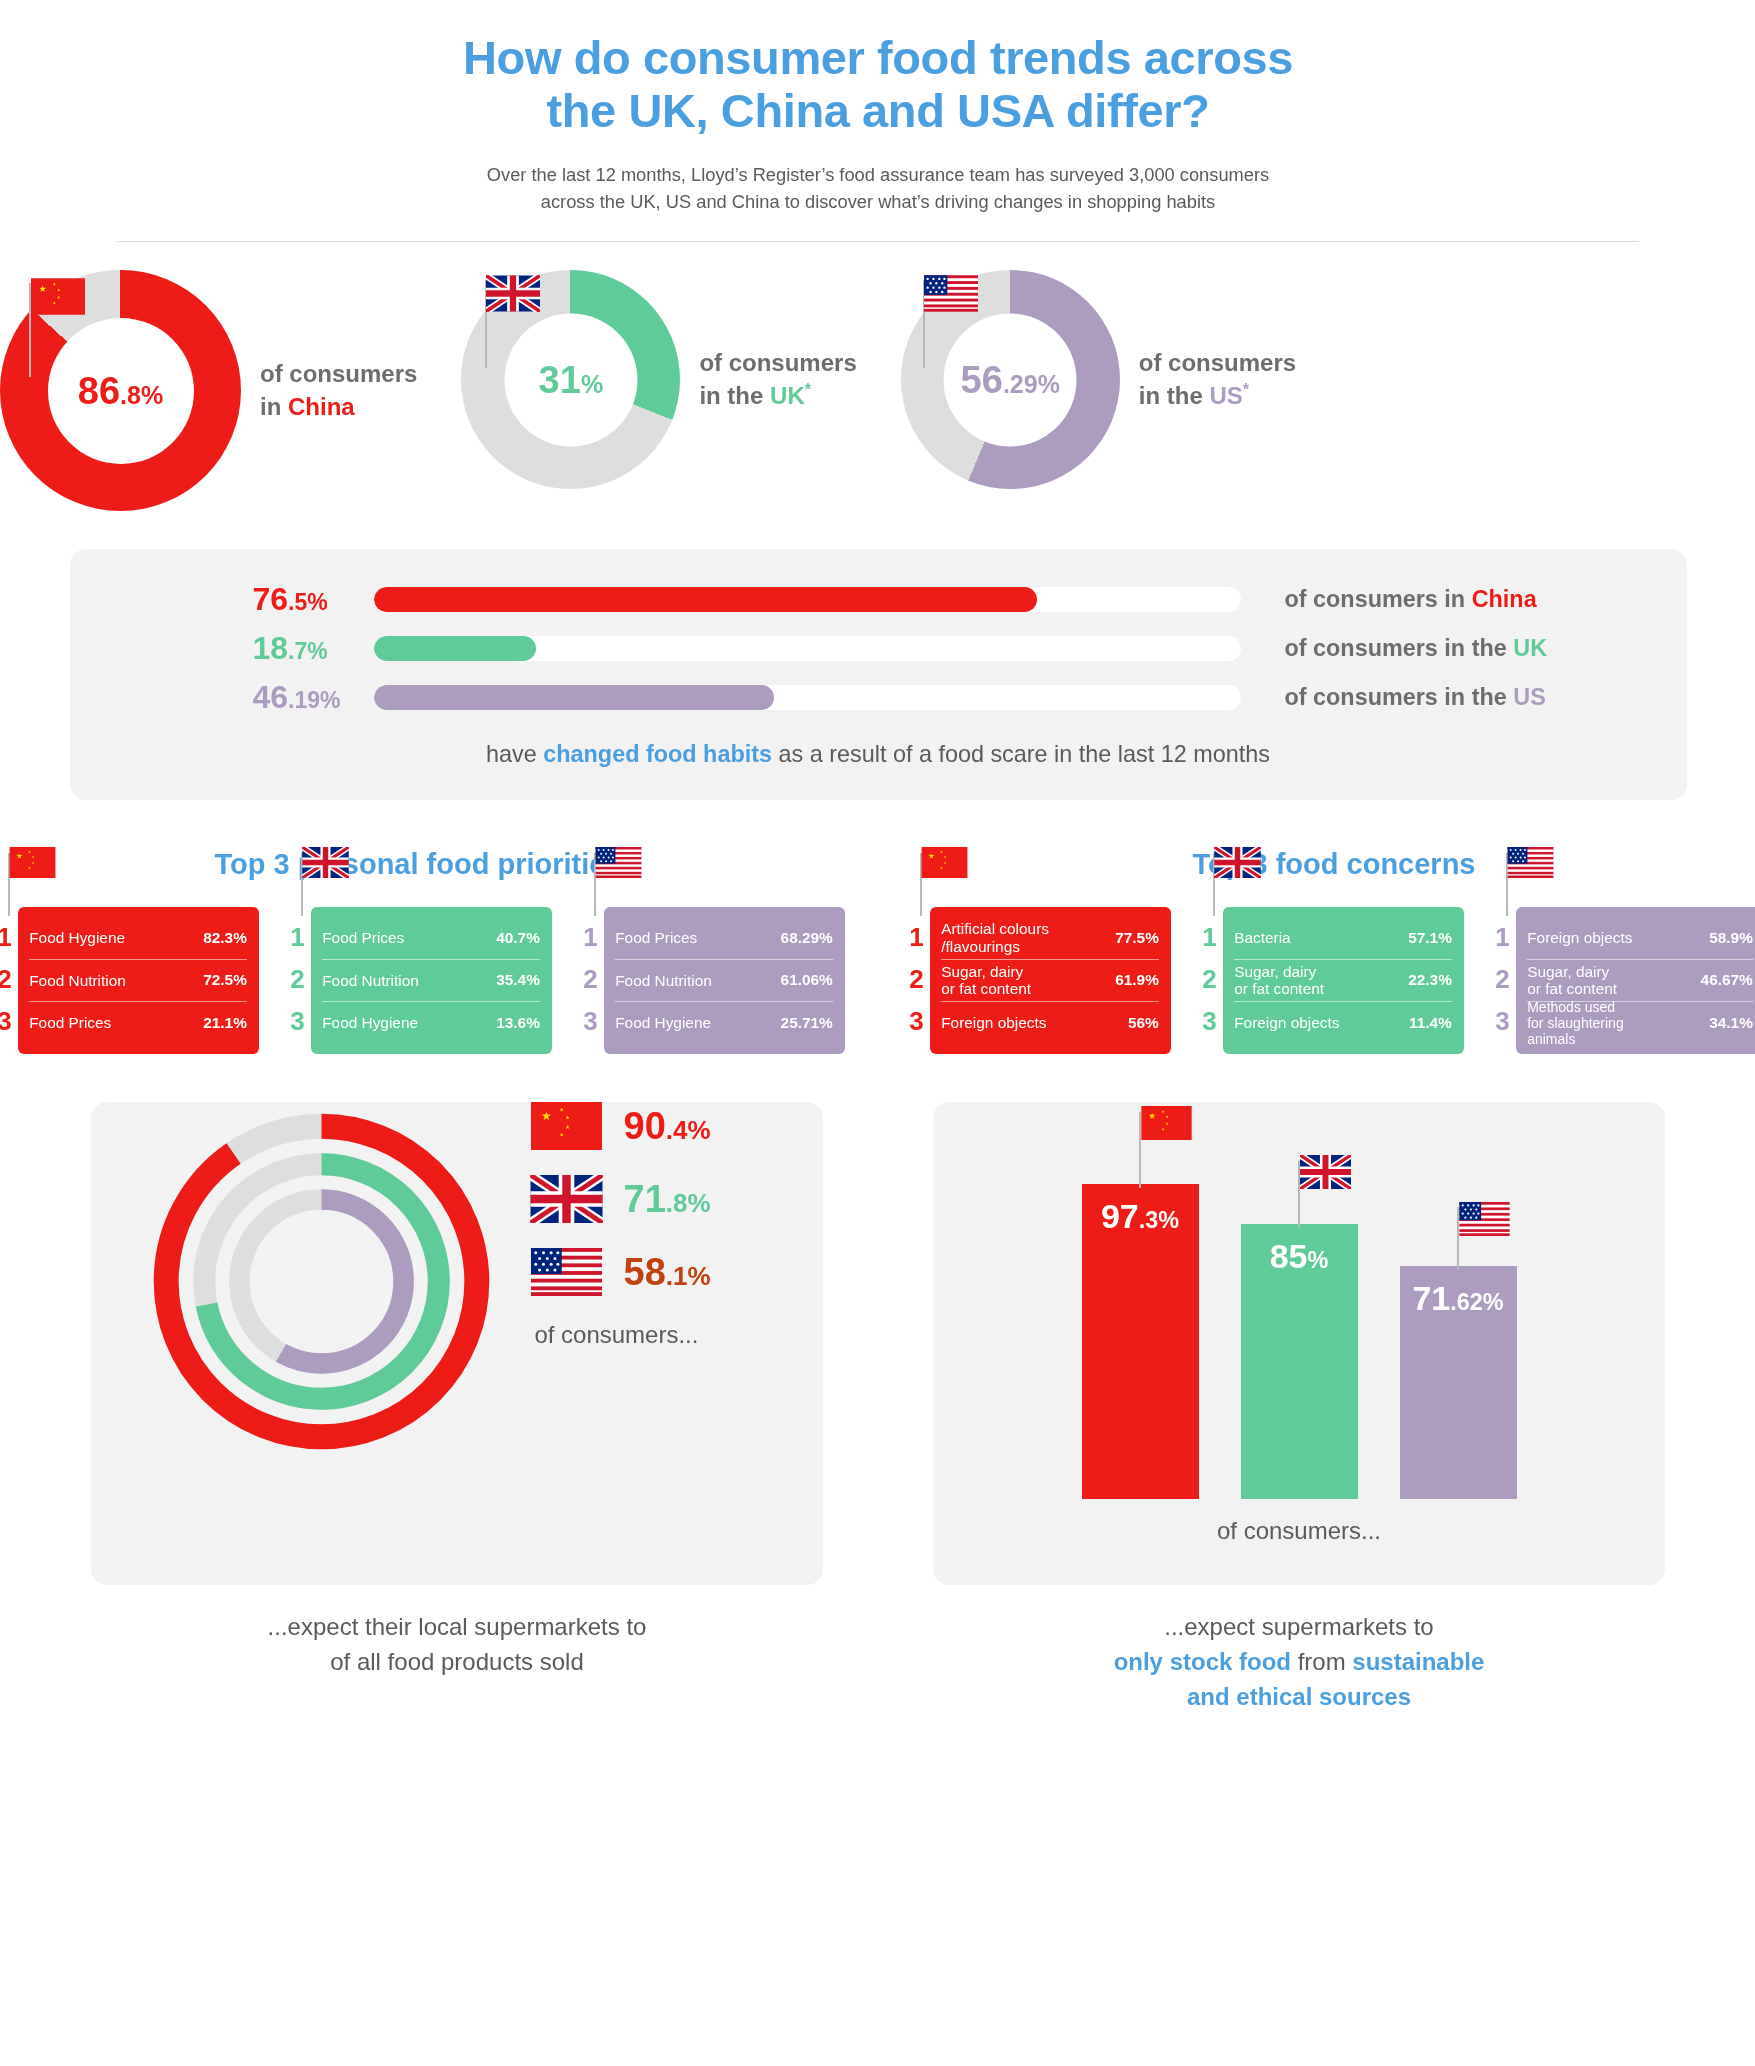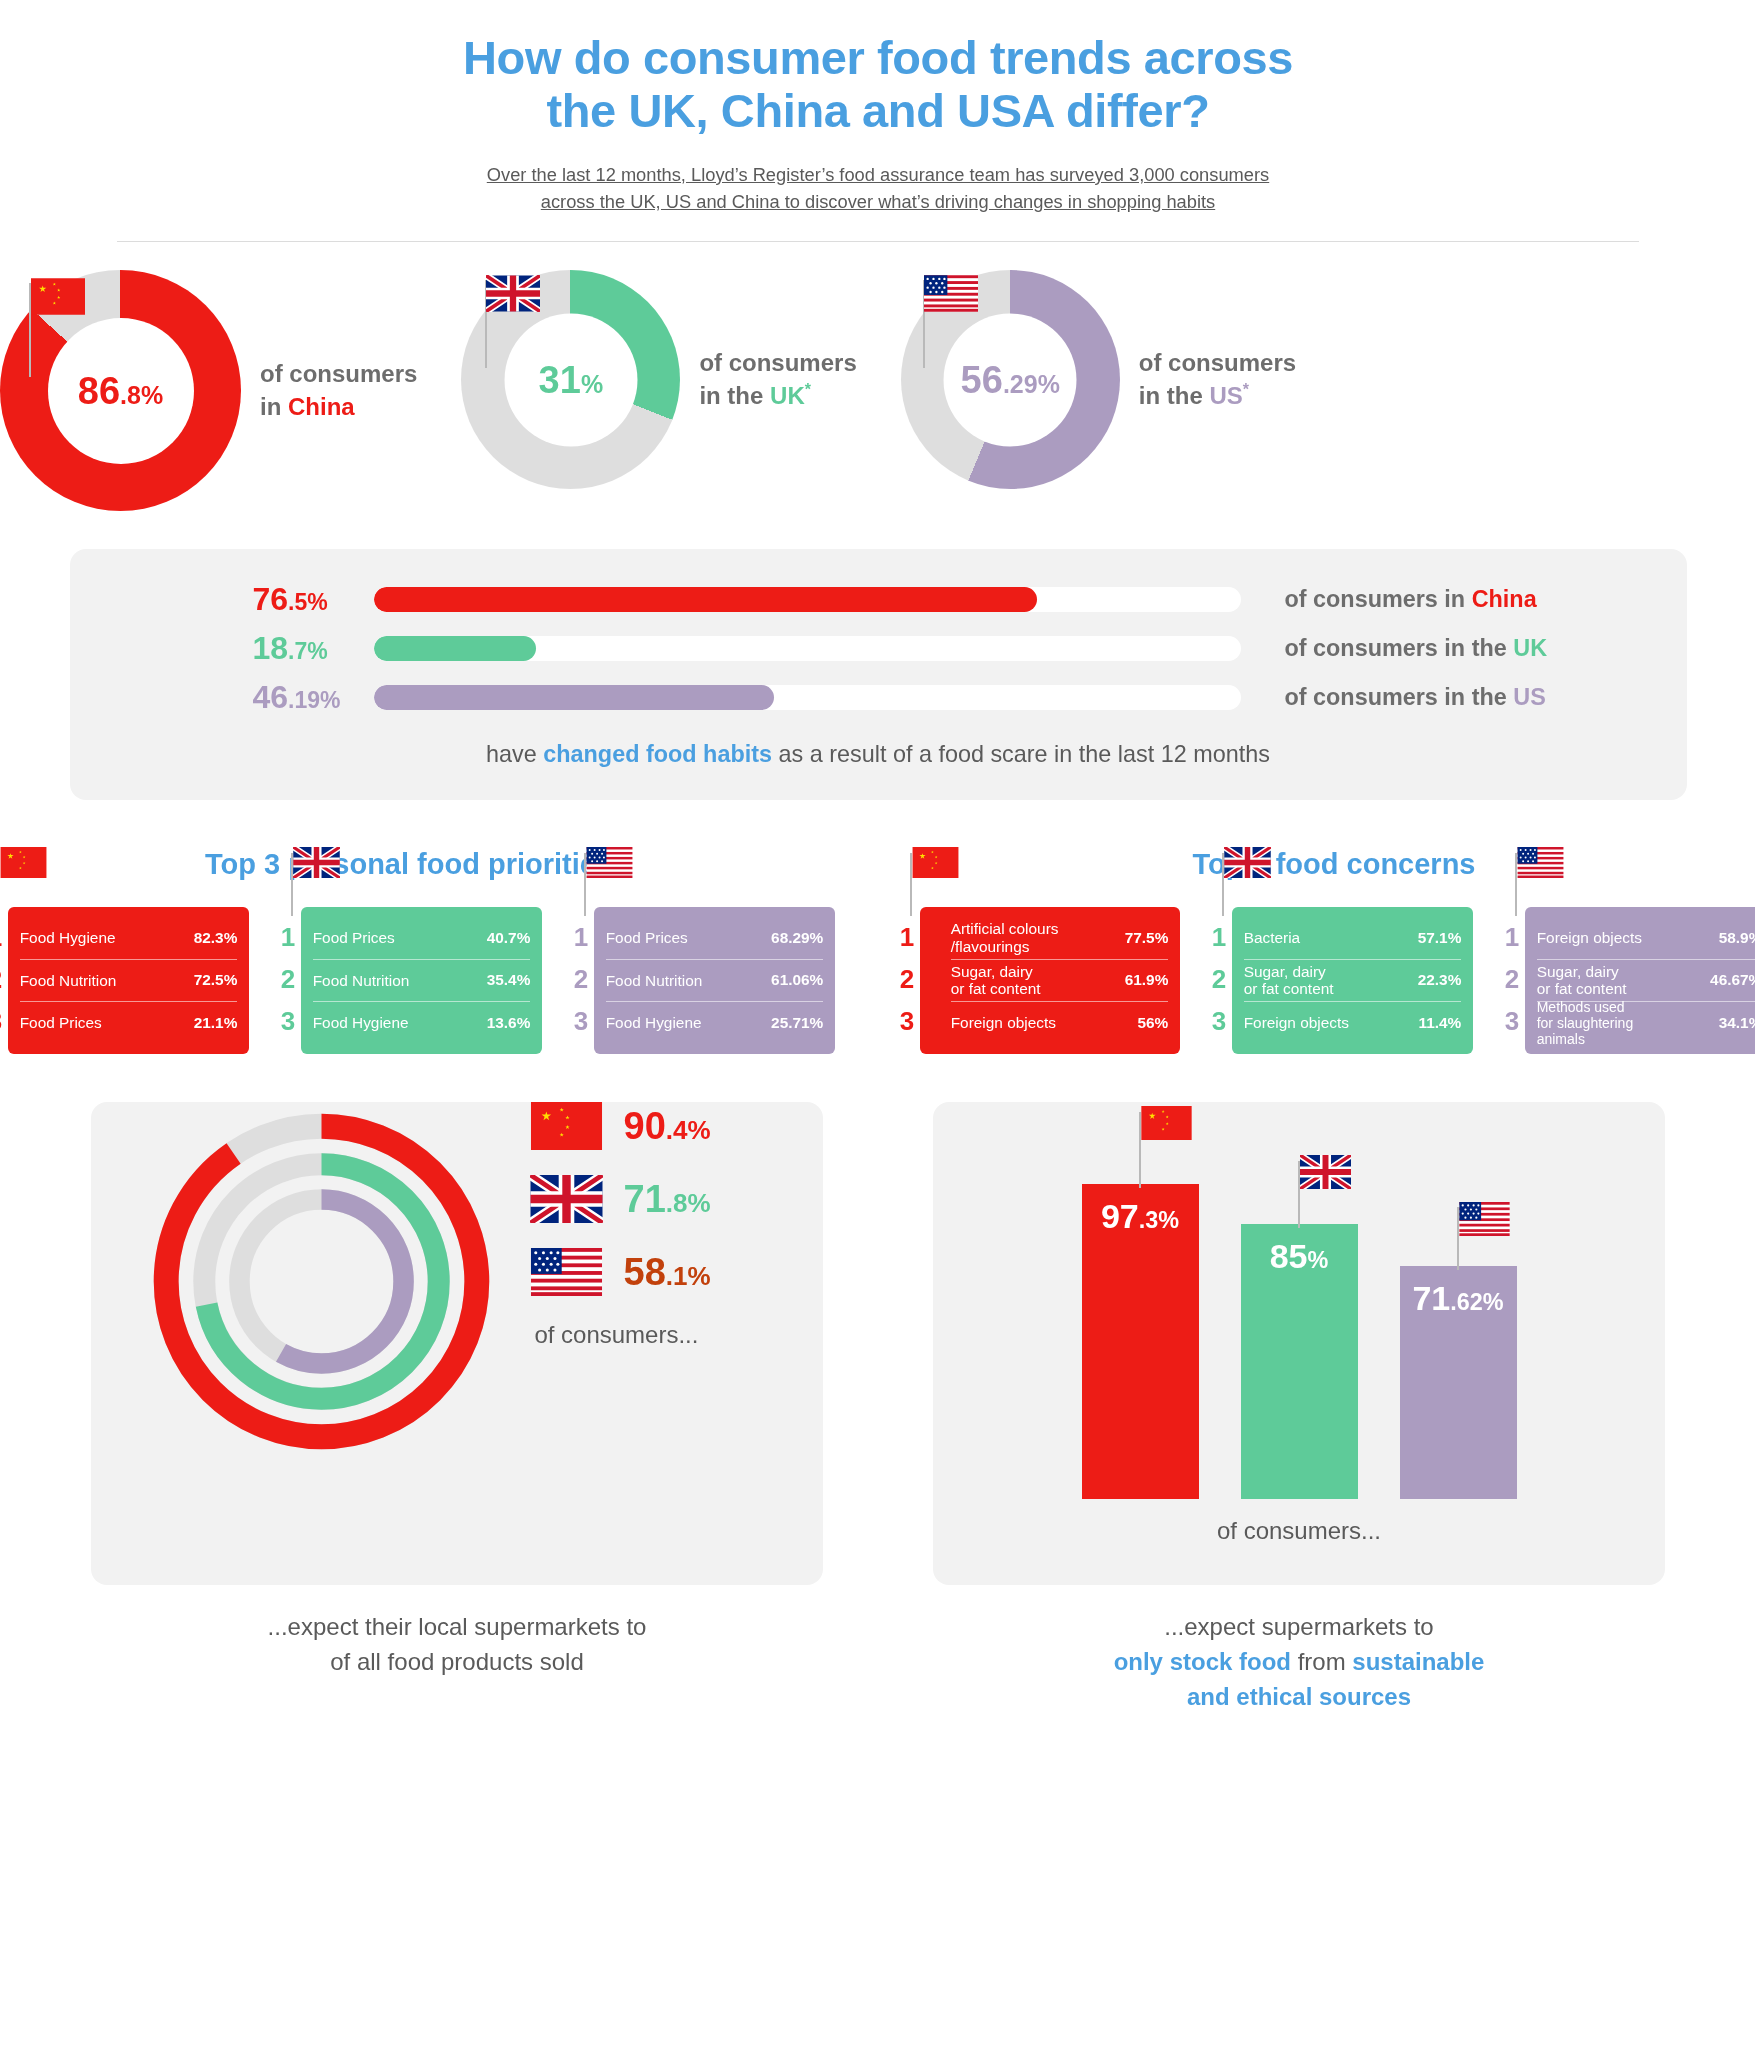--- a/index.html
+++ b/index.html
@@ -21,21 +21,20 @@
     line-height:1.12;
     padding-top:32px;
     letter-spacing:-0.4px;
   }
   .subtitle{
     text-align:center;
     color:#5a5a5a;
     font-size:18.3px;
     line-height:1.5;
     margin-top:23.4px;
-    text-decoration:underline;
   }
   .hr{
     width:1522px;margin:25px auto 0 auto;height:0.7px;background:#dcdcdc;
   }
 
   
   .donut-row{
     display:flex;
     justify-content:flex-start;
     align-items:flex-start;
@@ -444,21 +443,21 @@
                   <polygon points="32,32 33.5,36 29.8,33.6 34.2,33.6 30.5,36"></polygon>
                 </g>
               </svg>
           </span>
           <div class="ranked">
             <div class="ranks">
               <div class="rank" style="color:#ed1c16;">1</div>
               <div class="rank" style="color:#ed1c16;">2</div>
               <div class="rank" style="color:#ed1c16;">3</div>
             </div>
-            <div class="card" style="background:#ed1c16;padding-left:19px;">
+            <div class="card" style="background:#ed1c16;">
               <div class="card-row">
                   <span class="lbl" style="white-space:pre-line;">Artificial colours
 /flavourings</span>
                   <span class="num">77.5%</span>
                 </div>
               <div class="divider"></div>
               <div class="card-row">
                   <span class="lbl" style="white-space:pre-line;">Sugar, dairy
 or fat content</span>
                   <span class="num">61.9%</span>

